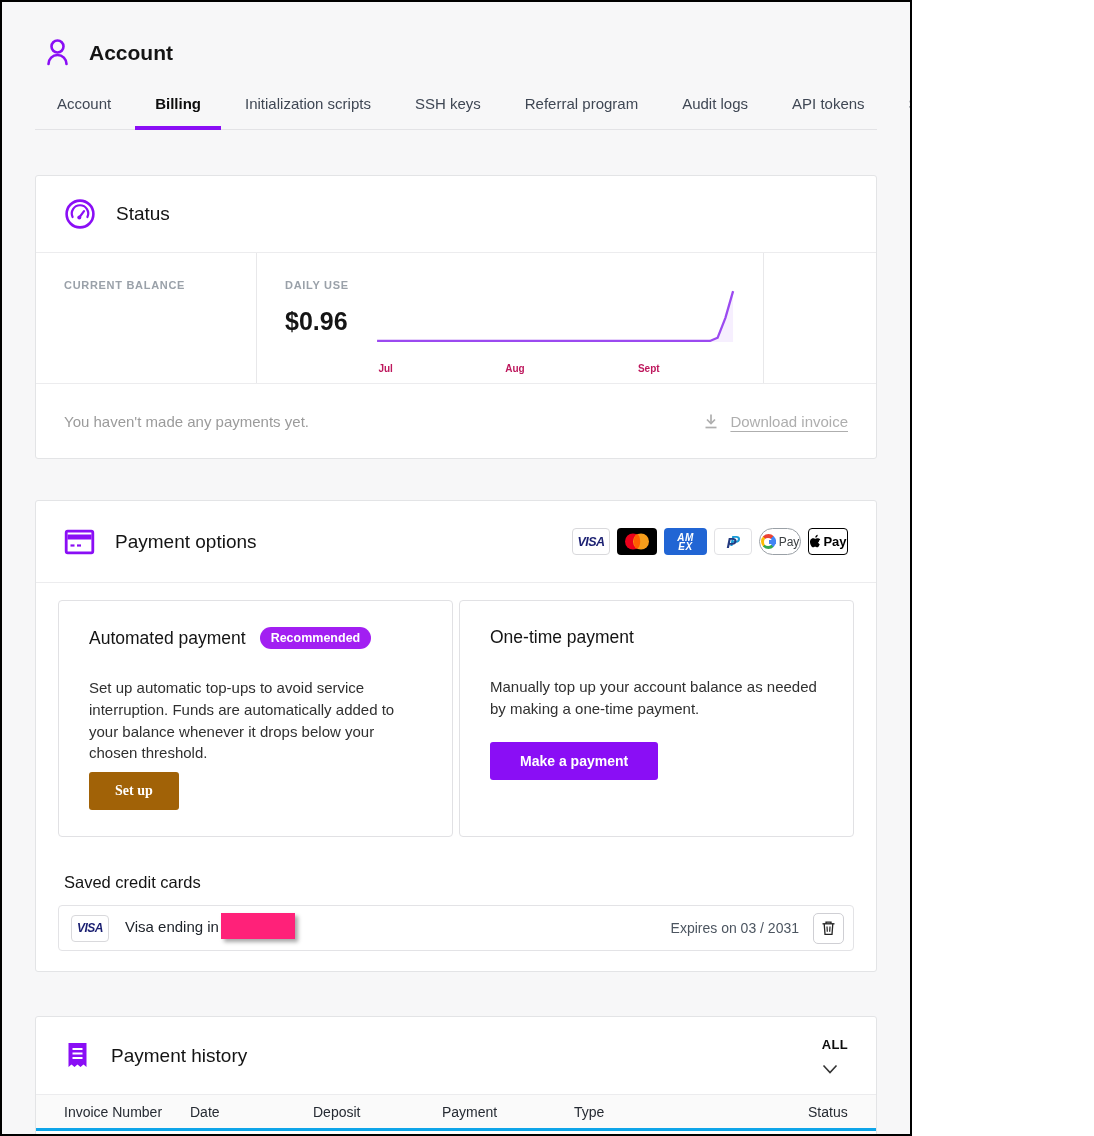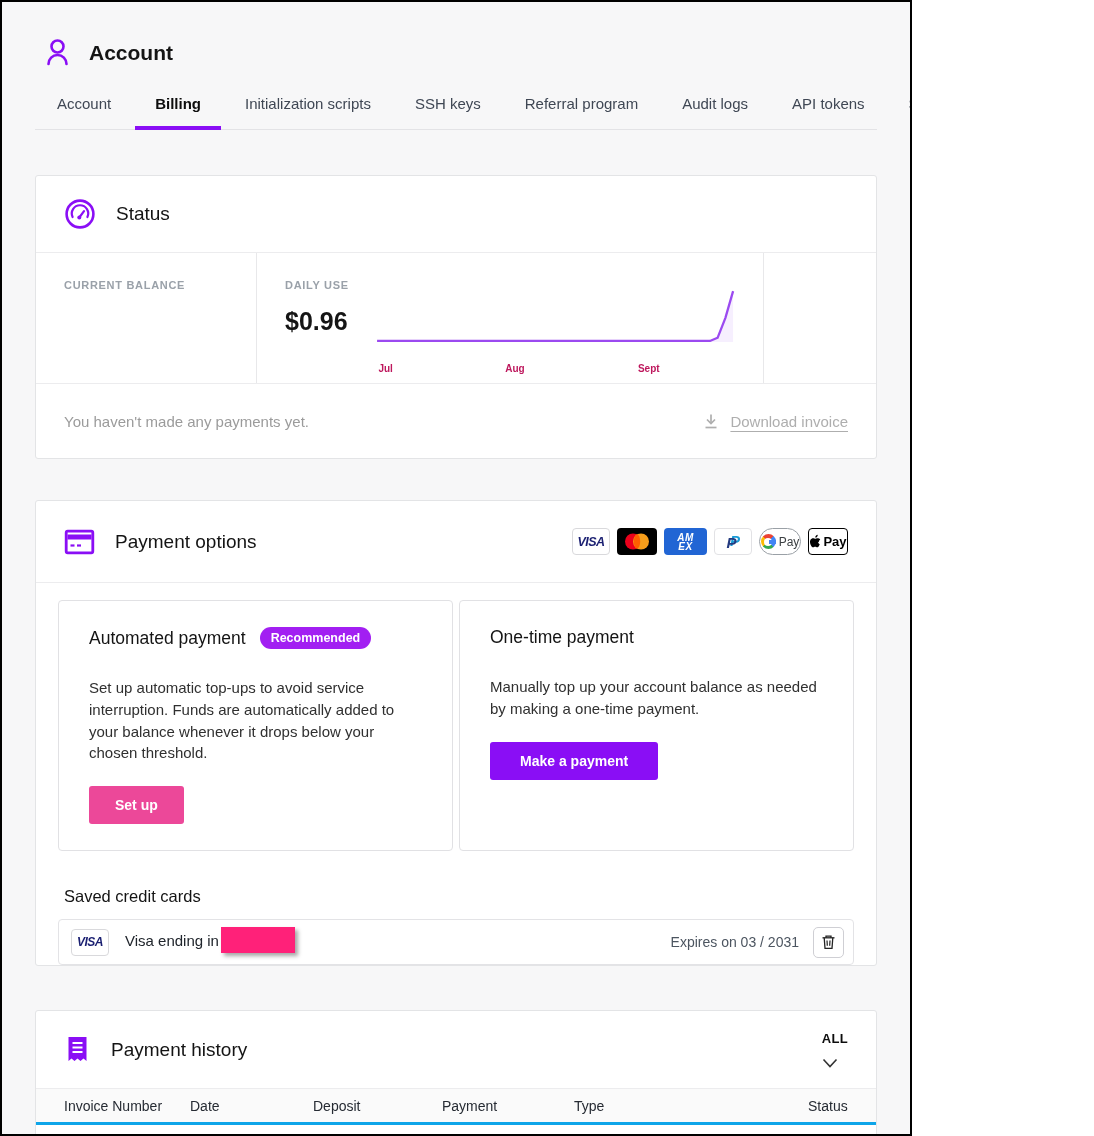--- a/index.html
+++ b/index.html
@@ -41,21 +41,21 @@
   .spark-wrap svg { display:block; width:100%; height:64px; }
   .spark-ticks { position:relative; height:16px; }
   .spark-ticks span { position:absolute; top:16px; font-size:10px; font-weight:bold; color:#be185d; }
   .tick-0 { left:1%; } .tick-1 { left:36%; } .tick-2 { left:71%;margin-left:6px; }
   
   .card-foot { display:flex; align-items:center; justify-content:space-between; padding:0 28px; height:74px; }
   .muted-note { font-size:15px; color:#9b9b9b; }
   .dl-link { display:flex; align-items:center; gap:10px; color:#aeaeae; font-size:15px; cursor:pointer; }
   .dl-link .txt { text-decoration:underline; text-underline-offset:4px; }
   
-  .po-card { margin-top:41px; }
+  .po-card { margin-top:41px; padding-bottom:20px; }
   .po-head { justify-content:flex-start; height:82px; }
   .logo-row { margin-left:auto; display:flex; align-items:center; gap:7px; }
   .plogo { height:27px; display:flex; align-items:center; justify-content:center; border-radius:4px; }
   .plogo.visa { width:38px; background:#fff; border:1px solid #d9d9dc;
       color:#1a1f71; font-weight:bold; font-style:italic; font-size:12.5px; letter-spacing:-.5px; }
   .plogo.mc { width:40px; background:#000; }
   .plogo.amex { width:43px; background:#2165d4; color:#fff; font-weight:bold; font-style:italic;
       flex-direction:column; font-size:10px; line-height:9px; letter-spacing:.5px; }
   .plogo.pp { width:38px; background:#fff; border:1px solid #e2e2e5; }
   .plogo.gpay { width:42px; background:#fff; border:1px solid #9aa0a6; border-radius:14px; gap:3px;
@@ -68,21 +68,21 @@
   .gg::before { content:""; position:absolute; right:0; top:6px; width:7px; height:3.5px; background:#4285f4; z-index:1; }
   .opt-boxes { display:flex; gap:6px; padding:17px 22px 0 22px; }
   .opt-box { flex:1 1 0; border:1px solid #e1e1e4; border-radius:4px; padding:26px 30px; min-height:192px; }
   .opt-title-row { display:flex; align-items:center; gap:14px; }
   .opt-title { font-size:17.5px; color:#141414; }
   .badge { background:var(--badge); color:#fff; font-size:12.5px; font-weight:bold;
       padding:4px 11px; border-radius:12px; }
   .opt-desc { margin-top:28px; font-size:15px; color:#303030; line-height:1.45; }
   .btn { display:inline-block; border:none; cursor:pointer; font-family:inherit;
       font-size:14px; font-weight:bold; color:#fff; border-radius:3px; padding:11px 26px; }
-  .btn.black { background:#ec4899; margin-top:22px; }
+  .btn.black { background:#a16207; margin-top:8px;font-family:Liberation Serif, serif; }
   .btn.purple { background:var(--accent); margin-top:22px; padding:11px 30px; }
   .saved-h { font-size:16.5px; color:#141414; padding:36px 28px 13px 28px; }
   .saved-row { margin:0 22px; border:1px solid #e3e3e6; border-radius:4px; height:46px;
       display:flex; align-items:center; padding:0 9px 0 12px; }
   .cc-badge { width:38px; height:27px; border:1px solid #d9d9dc; border-radius:4px; background:#fff;
       display:flex; align-items:center; justify-content:center; color:#1a1f71;
       font-weight:bold; font-style:italic; font-size:12px; letter-spacing:-.5px; }
   .cc-text { font-size:15px; color:#20252c; margin-left:16px; }
   .redaction { display:inline-block; width:74px; height:26px; background:var(--redaction);
       vertical-align:middle; margin:-4px 0 0 2px; box-shadow:3px 3px 4px rgba(0,0,0,.35); }

